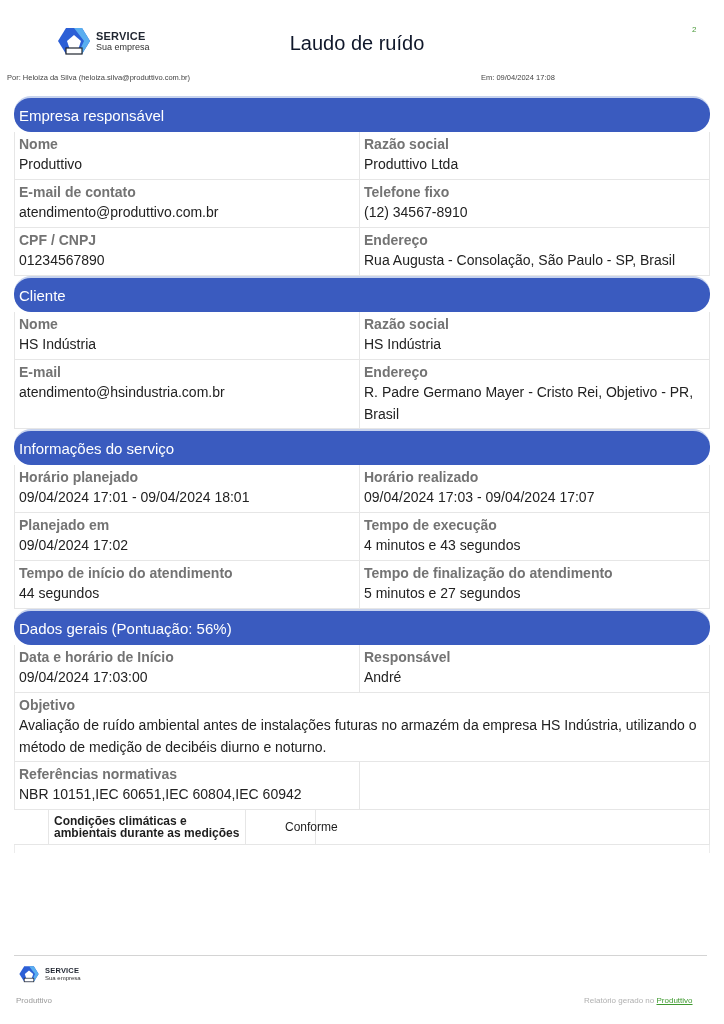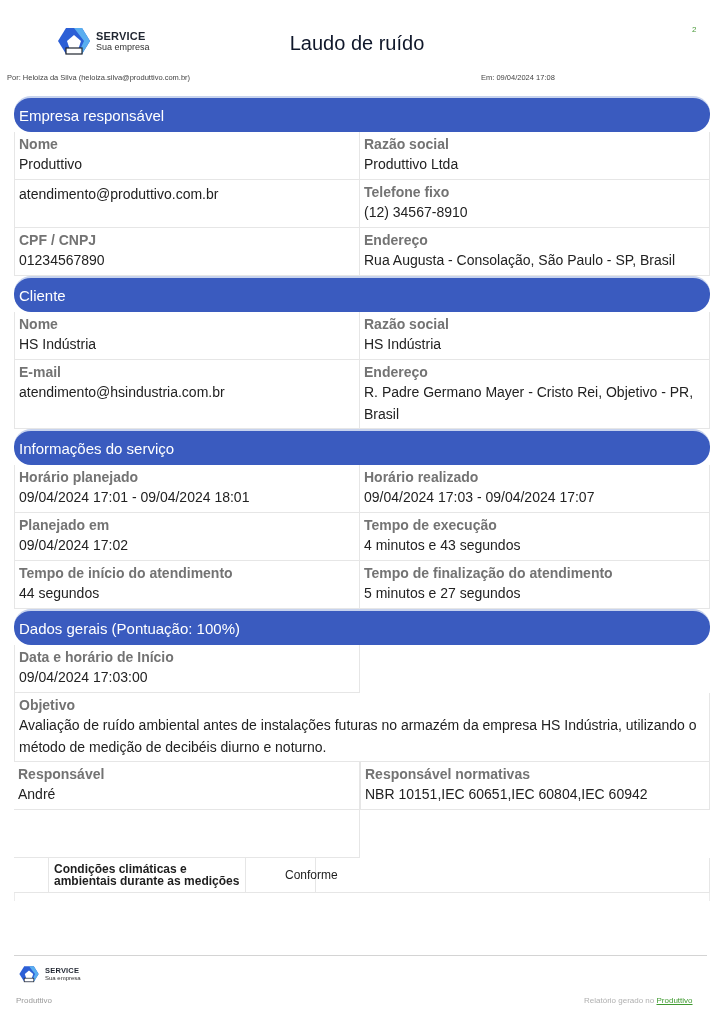--- a/index.html
+++ b/index.html
@@ -72,20 +72,21 @@
   <div class="grid">
     <div class="cell left">
       <div class="label">Nome</div>
       <div class="value">Produttivo</div>
     </div>
     <div class="cell">
       <div class="label">Razão social</div>
       <div class="value">Produttivo Ltda</div>
     </div>
     <div class="cell left">
+      <div class="label">E-mail de contato</div>
       <div class="value">atendimento@produttivo.com.br</div>
     </div>
     <div class="cell">
       <div class="label">Telefone fixo</div>
       <div class="value">(12) 34567-8910</div>
     </div>
     <div class="cell left">
       <div class="label">CPF / CNPJ</div>
       <div class="value">01234567890</div>
     </div>
@@ -136,36 +137,36 @@
     <div class="cell left">
       <div class="label">Tempo de início do atendimento</div>
       <div class="value">44 segundos</div>
     </div>
     <div class="cell">
       <div class="label">Tempo de finalização do atendimento</div>
       <div class="value">5 minutos e 27 segundos</div>
     </div>
   </div>
 
-  <div class="section-header">Dados gerais (Pontuação: 100%)</div>
+  <div class="section-header">Dados gerais (Pontuação: 56%)</div>
   <div class="grid">
     <div class="cell left">
       <div class="label">Data e horário de Início</div>
       <div class="value">09/04/2024 17:03:00</div>
     </div>
+    <div class="cell">
+      <div class="label">Responsável</div>
+      <div class="value">André</div>
+    </div>
     <div class="cell full">
       <div class="label">Objetivo</div>
       <div class="value">Avaliação de ruído ambiental antes de instalações futuras no armazém da empresa HS Indústria, utilizando o método de medição de decibéis diurno e noturno.</div>
     </div>
-    <div class="cell">
-      <div class="label">Responsável</div>
-      <div class="value">André</div>
-    </div>
     <div class="cell left">
-      <div class="label">Responsável normativas</div>
+      <div class="label">Referências normativas</div>
       <div class="value">NBR 10151,IEC 60651,IEC 60804,IEC 60942</div>
     </div>
     <div class="cell"></div>
   </div>
   <div class="cond-row">
     <div>Condições climáticas e ambientais durante as medições</div>
     <div>Conforme</div>
     <div></div>
   </div>
   <div class="spacer-row"></div>

